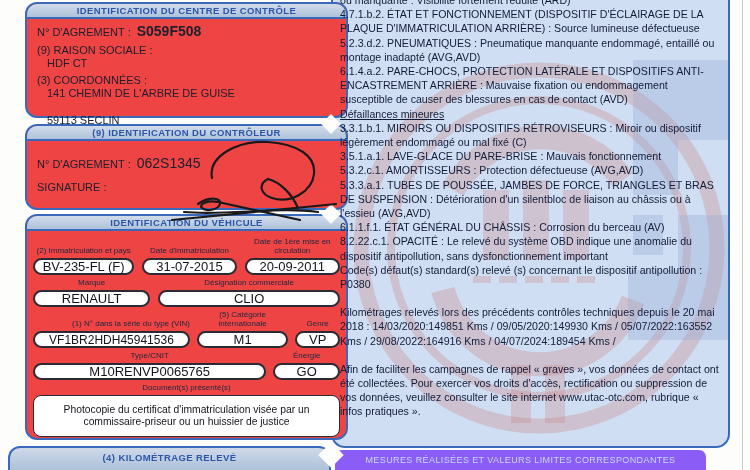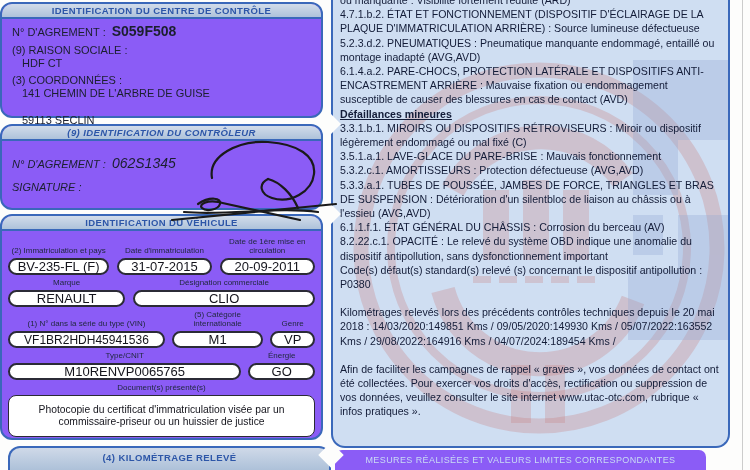--- a/index.html
+++ b/index.html
@@ -4,32 +4,32 @@
 <style>
   * { margin:0; padding:0; box-sizing:border-box; }
   html,body { background:#ffffff; }
   body { font-family:"Liberation Sans", sans-serif; }
   .page {
     position:relative; width:750px; height:470px; overflow:hidden;
     background:#fdfdfc; color:#17203f;
   }
   
   .lbox {
-    position:absolute; left:0; width:323px;
-    background:#8b5cf6; border:2px solid #3a68ba; border-radius:12px;
+    position:absolute; left:25px; width:323px;
+    background:#ef4444; border:2px solid #3a68ba; border-radius:12px;
   }
   .lbox .band {
     height:15px; border-radius:10px 10px 0 0;
     background:linear-gradient(#d2dcea,#aec2da);
     border-bottom:2px solid #3a68ba;
     display:flex; align-items:center; justify-content:center;
     color:#2d56a8; font-weight:bold; font-size:9.5px; letter-spacing:.4px;
   }
   .box1 { top:2px; height:116px; }
-  .box2 { top:124px; height:86px;font-style:italic; }
+  .box2 { top:124px; height:86px; }
   .box3 { top:214px; height:226px; }
   .lbox .content { padding:0 10px; font-size:11px; color:#1b1f2e; }
   .agr-line { margin-top:4px; font-size:11px; }
   .agr-val { font-weight:bold; font-size:14px; margin-left:6px; }
   .agr-val2 { font-size:14px; margin-left:6px; }
   .fld-label { margin-top:5px; }
   .fld-indent { margin-left:10px; margin-top:1px; }
   .addr-block { margin-top:14px; margin-left:10px; line-height:14px; }
   .sig-label { margin-top:10px; }
   
@@ -69,21 +69,21 @@
     background:#cfdef2; border:2px solid #3a68ba; border-top:none;
     border-radius:0 0 14px 14px; overflow:hidden;
   }
   .rpanel .wm { position:absolute; left:0; top:0; z-index:0; }
   .rtext {
     position:relative; z-index:2; padding:10px 6px 0 7px;
     font-size:10.6px; line-height:14.2px; color:#131c38;
   }
   .rtext p { margin:0; }
   .clipped { margin-top:-7px !important; }
-  .minor-hdr { font-weight:bold; text-decoration:underline; }
+  .minor-hdr { font-weight:normal; text-decoration:underline; }
   .gap { margin-top:14px !important; }
   
   .joint {
     position:absolute; background:#fdfdfc; transform:rotate(45deg); z-index:20;
   }
   .j1 { left:324px; top:117px; width:14px; height:14px; }
   .j2 { left:324px; top:207px; width:14px; height:14px; }
   .j3 { left:322px; top:446px; width:18px; height:18px; }
   
   .scan-edge { position:absolute; left:742px; top:0; width:1px; height:470px; background:#cccccc; }
@@ -198,21 +198,21 @@
         <div class="flabel">Marque</div>
         <div class="fval">RENAULT</div>
       </div>
       <div class="fcell" style="width:183px; margin-left:8px;">
         <div class="flabel">Désignation commerciale</div>
         <div class="fval">CLIO</div>
       </div>
     </div>
 
     <div class="vrow">
-      <div class="fcell" style="width:158px;">
+      <div class="fcell" style="width:158px;align-items:flex-end;">
         <div class="flabel">(1) N° dans la série du type (VIN)</div>
         <div class="fval small">VF1BR2HDH45941536</div>
       </div>
       <div class="fcell" style="width:92px; margin-left:7px;">
         <div class="flabel">(5) Catégorie internationale</div>
         <div class="fval">M1</div>
       </div>
       <div class="fcell" style="width:45px; margin-left:7px;">
         <div class="flabel">Genre</div>
         <div class="fval">VP</div>

